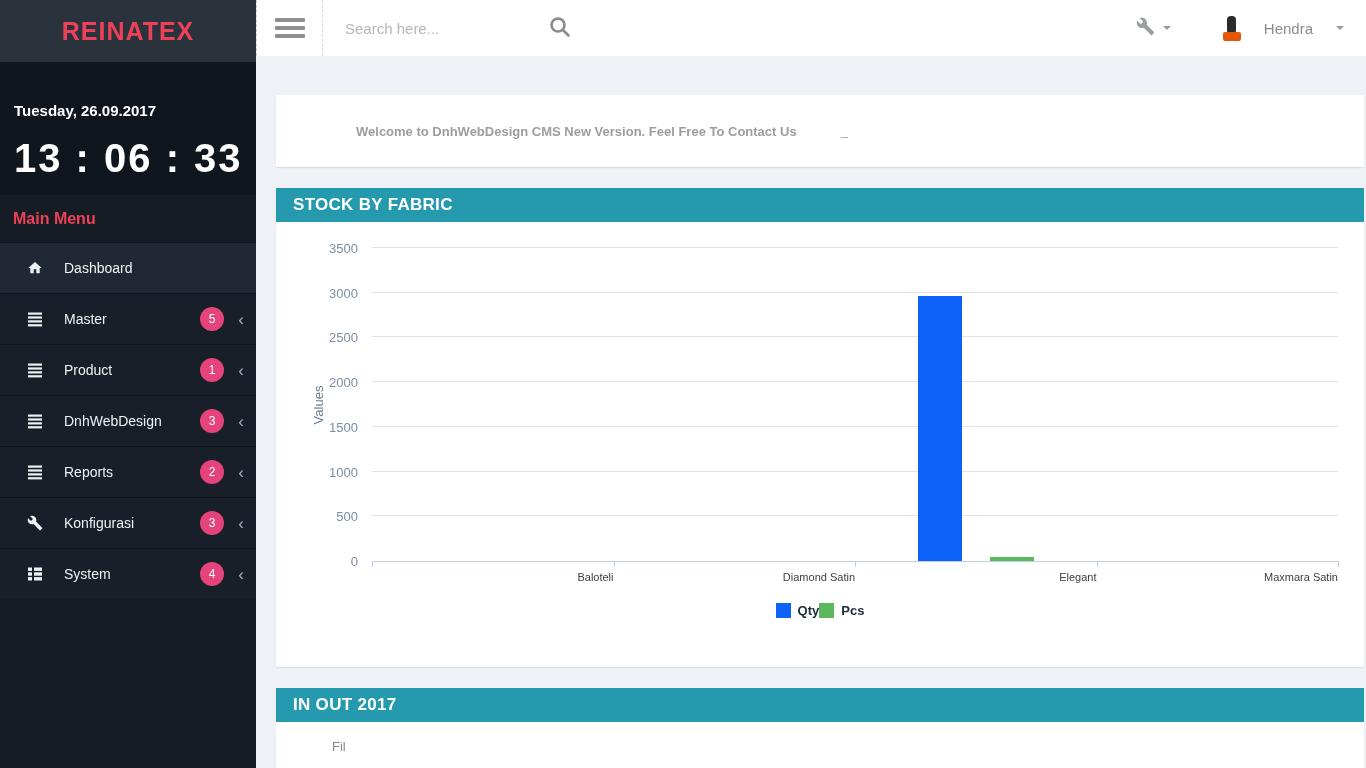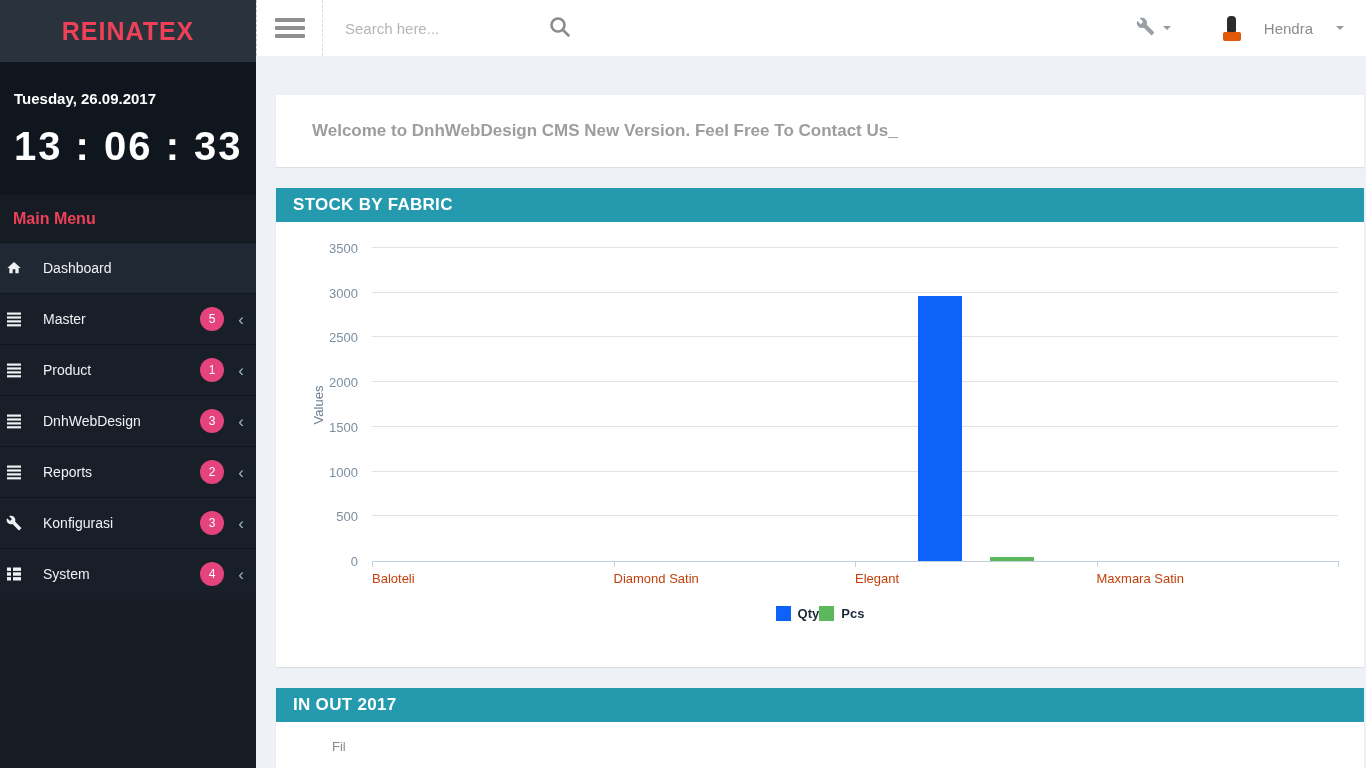--- a/index.html
+++ b/index.html
@@ -4,27 +4,27 @@
 <style>
   * { margin:0; padding:0; box-sizing:border-box; }
   html,body { width:1366px; height:768px; overflow:hidden; background:#eef1f5;
               font-family:"Liberation Sans", sans-serif; }
 
   
   .sidebar { position:fixed; left:0; top:0; width:256px; height:768px; background:#151c24; z-index:5; }
   .logo-band { height:62px; background:#2a333c; display:flex; align-items:center; justify-content:center; }
   .logo-text { color:#ee4159; font-size:25px; font-weight:800; letter-spacing:1px; }
   .clock-band { height:133px; background:#10161e; padding:20px 0 0 14px; }
-  .clock-date { color:#ffffff; font-size:15px; font-weight:700; margin-top:8px; }
+  .clock-date { color:#ffffff; font-size:15px; font-weight:700; margin-top:20px; }
   .clock-time { color:#ffffff; font-size:40px; font-weight:700; margin-top:17px; letter-spacing:2px; }
   .menu-header { height:47px; display:flex; align-items:center; padding-left:13px;
                  color:#ee4159; font-size:16px; font-weight:700; background:#151c24; }
   .menu { list-style:none; }
   .menu-item { position:relative; height:51px; display:flex; align-items:center;
-               padding-left:5px; background:#181f28; border-top:1px solid #0f151d; cursor:pointer; }
+               padding-left:26px; background:#181f28; border-top:1px solid #0f151d; cursor:pointer; }
   .menu-item.active { background:#202833; }
   .menu-item .mi-icon { width:17px; height:17px; display:inline-flex; align-items:center; justify-content:center; }
   .menu-item .mi-icon svg { width:16px; height:16px; fill:#eef2f5; }
   .menu-item .mi-label { color:#eef2f5; font-size:14px; margin-left:21px; }
   .badge-pill { position:absolute; right:32px; top:50%; transform:translateY(-50%);
                 width:24px; height:24px; border-radius:50%; background:#e4437c; color:#fff;
                 font-size:12px; display:flex; align-items:center; justify-content:center; }
   .chev { position:absolute; right:12px; top:50%; transform:translateY(-50%);
           color:#9fb4c9; font-size:17px; line-height:1; }
 
@@ -49,42 +49,42 @@
   .avatar { width:18px; height:25px; position:relative; }
   .avatar-top { position:absolute; left:4px; top:0; width:9px; height:16px; background:#2d2b29; border-radius:4px 4px 1px 1px; }
   .avatar-base { position:absolute; left:0; bottom:0; width:18px; height:9px; background:#e25806; border-radius:2px; }
   .user-name { color:#8c8c8c; font-size:15px; }
 
   
   .content { position:absolute; left:256px; top:64px; width:1110px; height:704px; background:#eef1f5;
              padding:31px 2px 0 20px; }
   .welcome-card { background:#ffffff; height:72px; display:flex; align-items:center;
                   padding-left:36px; box-shadow:0 1px 1px rgba(0,0,0,0.08); }
-  .welcome-text { color:#9d9d9d; font-size:17px; font-weight:700; }
+  .welcome-text { color:#9d9d9d; font-size:13px; font-weight:700;margin-left:44px; }
   .welcome-cursor { color:#6f6f6f; font-weight:700; }
 
   .panel { margin-top:21px; box-shadow:0 1px 1px rgba(0,0,0,0.08); }
   .panel-header { height:34px; background:#2599ad; display:flex; align-items:center; padding-left:17px; }
   .panel-title { color:#ffffff; font-size:17px; font-weight:700; letter-spacing:0.3px; }
   .panel-body { background:#ffffff; }
   .stock-body { height:445px; padding-top:26px; position:relative; }
 
   
   .chart-plot { position:relative; margin-left:96px; width:966px; height:314px;
                 border-bottom:1px solid #c3d0dd; }
   .gridline { position:absolute; left:0; right:0; height:1px; background:#e3e3e3; }
   .gridline.zero { background:transparent; }
   .ytick { position:absolute; right:calc(100% + 14px); transform:translateY(50%);
            color:#7c8ea0; font-size:13px; white-space:nowrap; }
   .y-axis-title { position:absolute; left:-54px; top:50%; transform:translate(-50%,-50%) rotate(-90deg);
                   color:#6b7d8f; font-size:13px; }
   .bar { position:absolute; bottom:0; }
   .xtick { position:absolute; bottom:-6px; width:1px; height:6px; background:#c3d0dd; }
   .chart-x-labels { display:flex; margin-left:96px; width:966px; margin-top:9px; }
-  .xlabel { flex:1; text-align:left; color:#c2410c; font-size:13px; }
+  .xlabel { flex:1; text-align:right; color:#404040; font-size:11px; }
   .chart-legend { display:flex; justify-content:center; margin-top:20px; width:100%; }
   .legend-item { display:flex; align-items:center; gap:7px; cursor:pointer; }
   .legend-swatch { width:15px; height:15px; display:inline-block; }
   .legend-label { color:#1b2a38; font-size:13px; font-weight:700; }
 
   .inout-body { height:60px; padding:15px 0 0 56px; overflow:hidden; }
   .inout-partial { color:#8a8a8a; font-size:13px; }
 </style>
 </head>
 <body>

